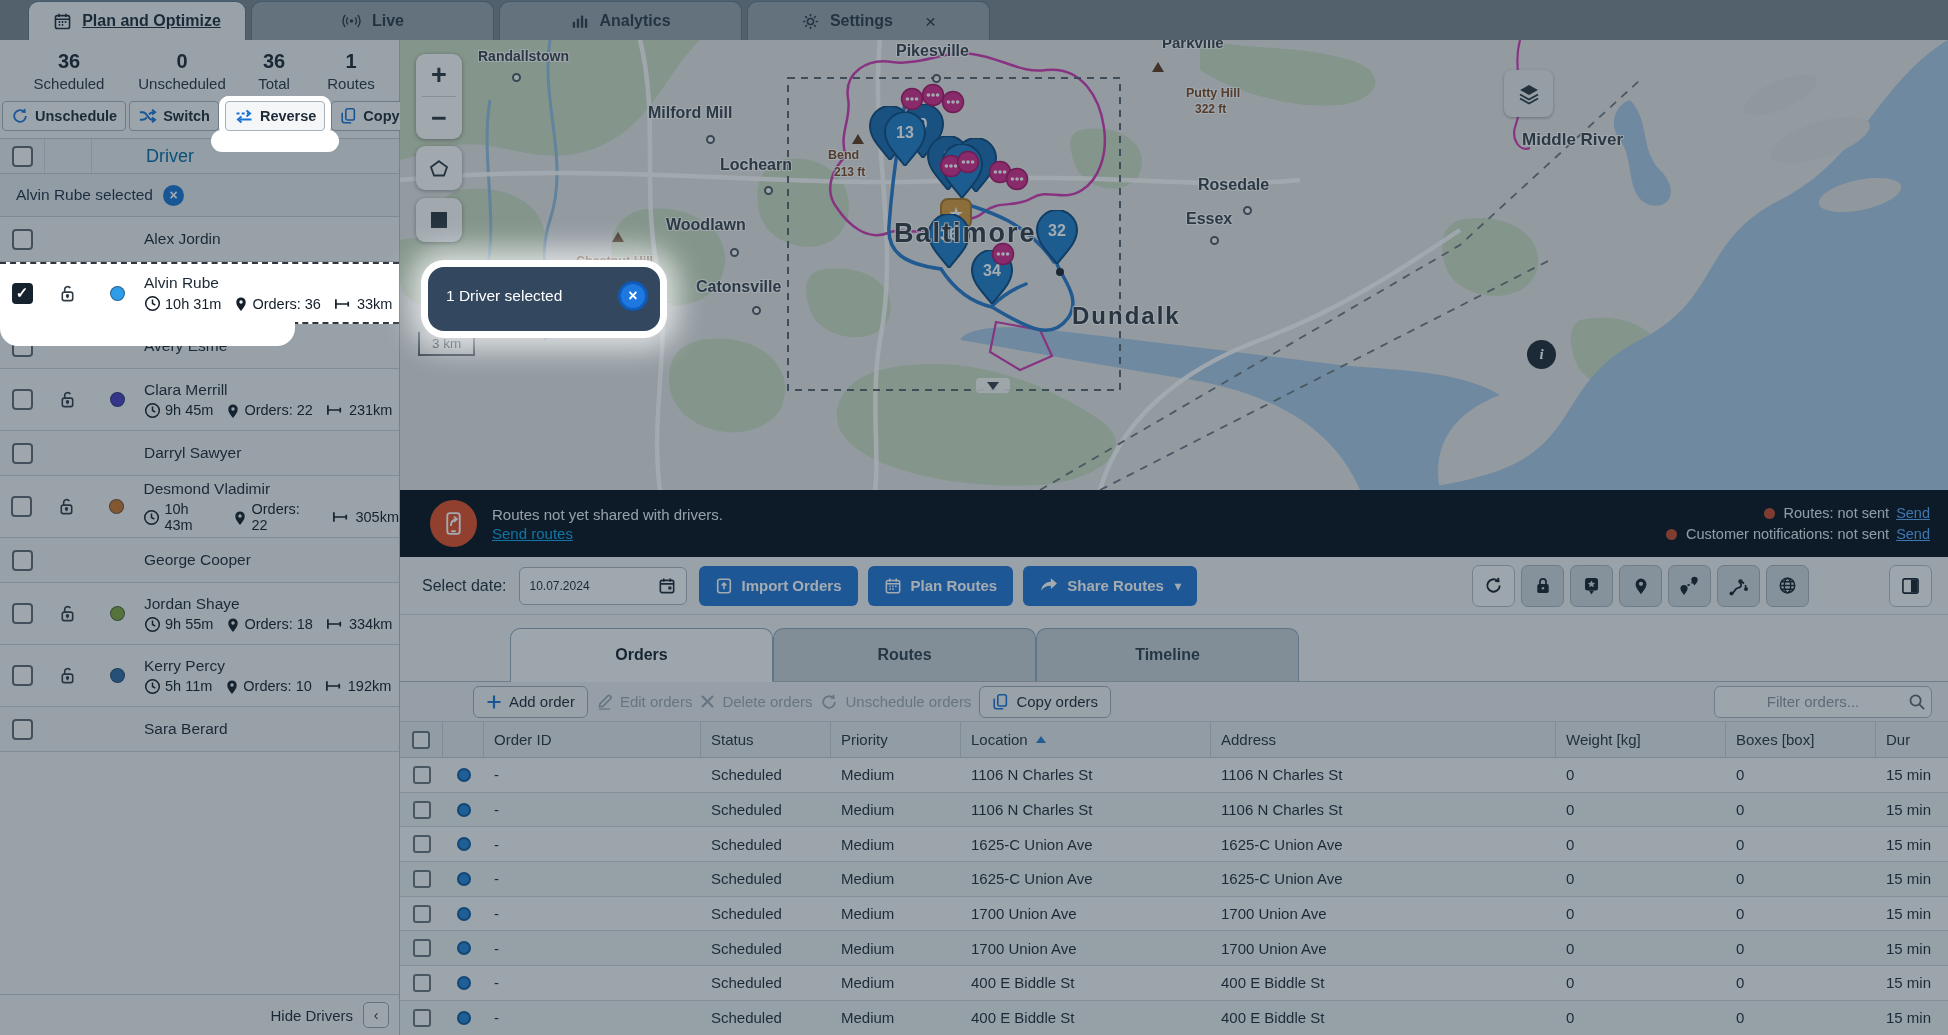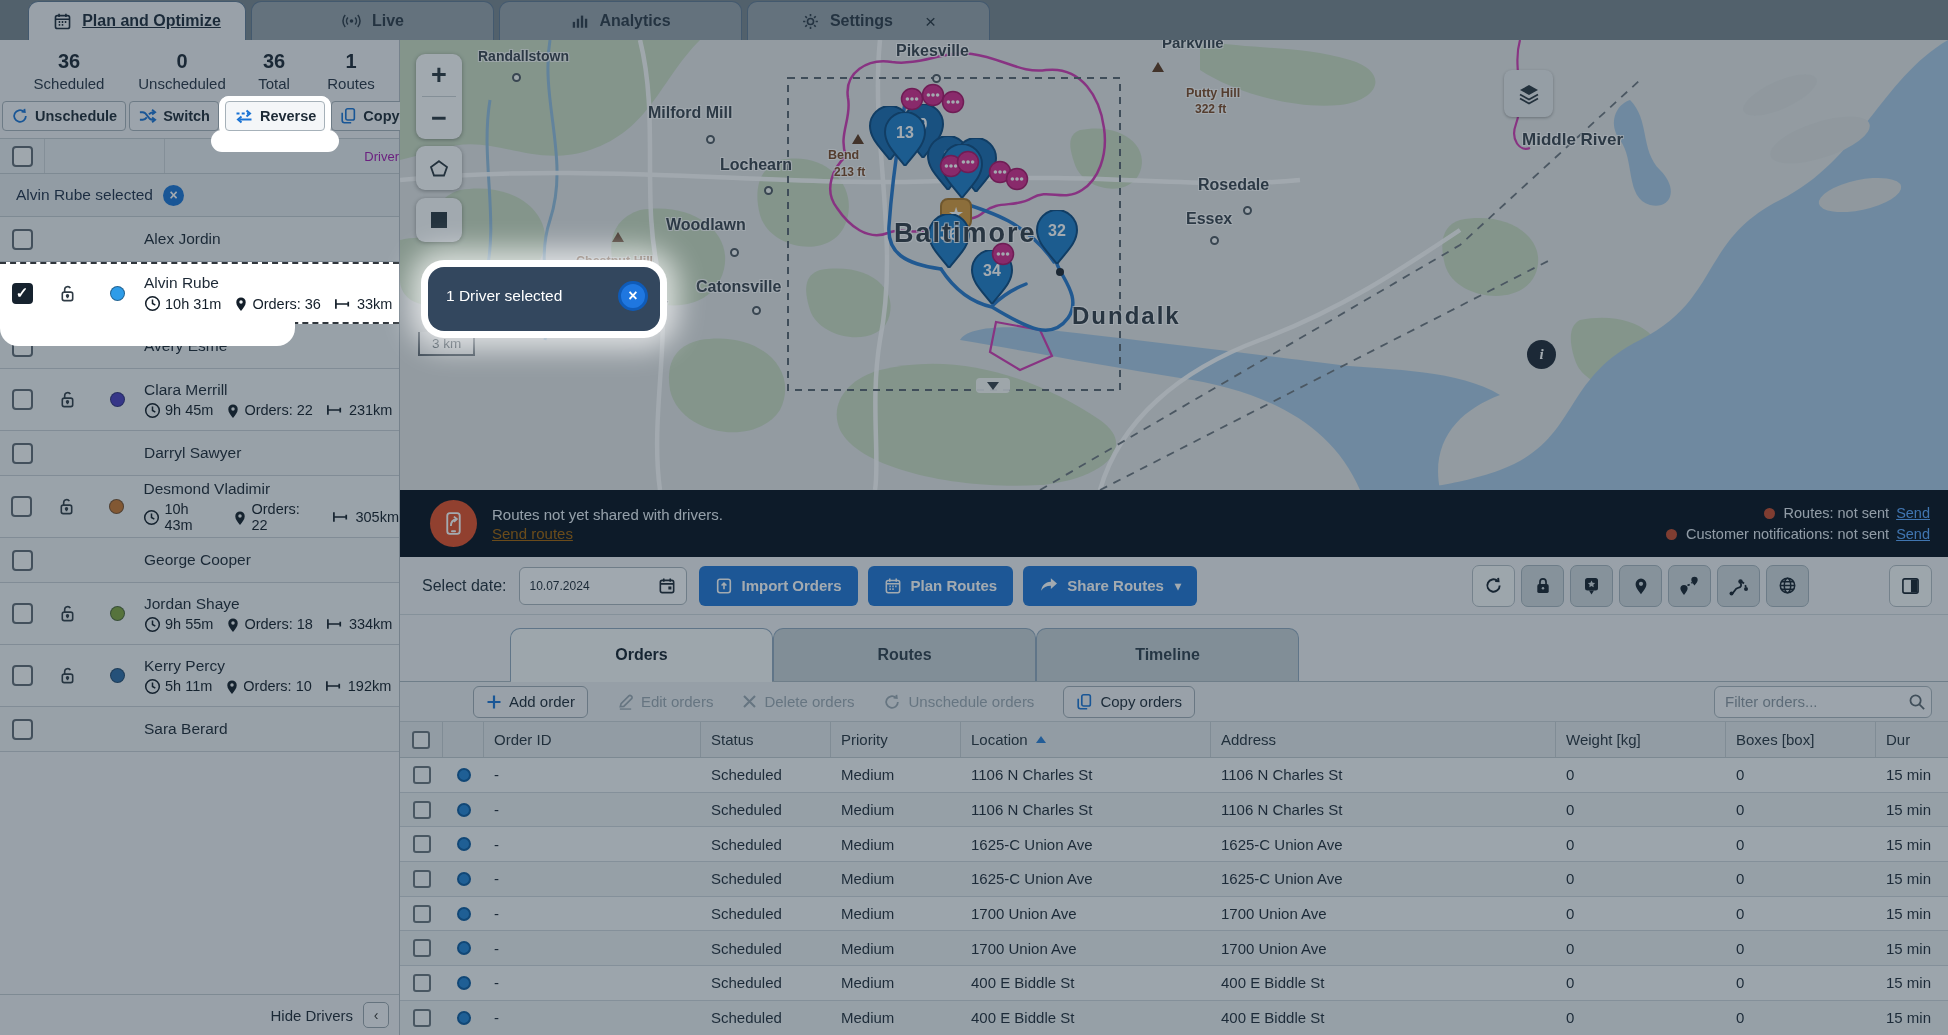--- a/index.html
+++ b/index.html
@@ -26,21 +26,21 @@
   .actions{display:flex;gap:3px;padding:5px 2px 7px 2px;align-items:center;}
   .act-btn{height:30px;display:flex;align-items:center;gap:6px;padding:0 8px;background:#f4f6f8;
            border:1px solid #a6b1b9;border-radius:4px;font-size:14.5px;font-weight:700;color:#1d2a36;
            font-family:inherit;cursor:pointer;}
   .act-btn .aicon{color:#1a73d4;display:flex;align-items:center;}
   .spot-btn-wrap{position:relative;z-index:1001;background:#fff;border-radius:10px;padding:5px 6px;margin:-5px -3px;}
   .spot-btn-wrap::after{content:"";position:absolute;left:-8px;right:-8px;top:calc(100% - 6px);height:22px;
            background:#fff;border-radius:14px;z-index:-1;}
   .spot-btn-wrap::before{content:"";position:absolute;inset:0;background:#fff;border-radius:10px;z-index:-1;}
   .drv-header{height:34px;display:flex;align-items:center;background:#e7ebee;border-top:1px solid #c2cacf;
-              border-bottom:1px solid #c2cacf;font-size:13px;color:#a21caf;justify-content:space-between;}
+              border-bottom:1px solid #c2cacf;font-size:18px;color:#0369a1;}
   .cb-cell{width:44px;display:flex;justify-content:center;align-items:center;align-self:stretch;}
   .lock-cell{width:46px;display:flex;justify-content:center;align-items:center;color:#303c46;align-self:stretch;}
   .drv-header .cb-cell,.drv-header .lock-cell{border-right:1px solid #ccd3d8;}
   .dot-cell{width:54px;display:flex;justify-content:center;align-items:center;}
   .chip-row{height:42px;display:flex;align-items:center;padding-left:16px;background:#e3e8eb;
             border-bottom:1px solid #c2cacf;font-size:15.5px;color:#1f3048;gap:10px;}
   .chip-x{width:21px;height:21px;border-radius:50%;background:#1a73d4;color:#fff;display:flex;
           align-items:center;justify-content:center;font-size:14px;font-weight:700;cursor:pointer;}
   .drv-row{display:flex;align-items:center;border-bottom:1px solid #c6ced4;background:#edf0f2;box-sizing:border-box;}
   .drv-row.simple{height:45px;}
@@ -90,21 +90,21 @@
      color:#fff;display:flex;align-items:center;justify-content:center;font-size:15px;font-weight:700;
      font-family:"Liberation Serif",serif;font-style:italic;cursor:pointer;}
   .map-collapse{position:absolute;left:576px;top:338px;width:34px;height:15px;background:rgba(252,252,252,.9);
      border-radius:4px;display:flex;align-items:center;justify-content:center;cursor:pointer;}
   .map-collapse i{width:0;height:0;border-left:6px solid transparent;border-right:6px solid transparent;
      border-top:8px solid #38424c;}
   
   .notif{height:67px;background:#06121f;display:flex;align-items:center;padding:0 14px 0 30px;gap:15px;flex:none;}
   .notif-circle{width:47px;height:47px;border-radius:50%;background:#e14f28;display:flex;align-items:center;justify-content:center;flex:none;}
   .notif-msg{color:#e6edf3;font-size:15px;line-height:1.45;}
-  .notif-link{color:#a16207;text-decoration:underline;font-size:15px;cursor:pointer;}
+  .notif-link{color:#0ea5e9;text-decoration:underline;font-size:15px;cursor:pointer;}
   .notif-right{margin-left:auto;display:flex;flex-direction:column;align-items:flex-end;gap:5px;
      font-size:14.5px;color:#dfe7ee;padding-right:4px;}
   .status-row{display:flex;align-items:center;}
   .status-dot{width:11px;height:11px;border-radius:50%;background:#c34a2c;margin-right:9px;}
   .status-link{color:#5aa7ff;text-decoration:underline;margin-left:7px;cursor:pointer;}
   
   .toolbar{height:58px;background:#eef1f3;display:flex;align-items:center;padding:0 16px 0 22px;gap:12px;
      border-bottom:1px solid #cdd5da;flex:none;box-sizing:border-box;}
   .date-label{font-size:16px;color:#22303c;}
   .date-input{width:168px;height:38px;background:#fbfcfd;border:1px solid #a9b4bc;border-radius:6px;
@@ -132,21 +132,21 @@
      border-bottom:1px solid #c8d0d6;flex:none;box-sizing:border-box;}
   .ord-act{display:flex;align-items:center;gap:7px;font-size:15px;background:none;border:none;font-family:inherit;padding:0;}
   .ord-act.btn{height:32px;padding:0 12px;border:1px solid #9fabb4;border-radius:6px;background:#eef1f3;
      color:#1c2936;cursor:pointer;}
   .ord-act.disabled{color:#9aa7b1;}
   .ord-act .oicon{display:flex;align-items:center;}
   .ord-act.btn .oicon{color:#1a73d4;}
   .ord-act.disabled .oicon{color:#9aa7b1;}
   .filter-wrap{margin-left:auto;position:relative;display:flex;align-items:center;}
   .filter-input{width:218px;height:32px;border:1px solid #a9b4bc;border-radius:6px;background:#f3f6f8;
-     padding:0 30px 0 10px;font-size:15px;color:#1c2835;font-family:inherit;box-sizing:border-box;}
+     padding:0 30px 0 10px;font-size:15px;color:#1c2835;font-family:inherit;box-sizing:border-box;text-align:center;}
   .filter-input::placeholder{color:#8b97a2;}
   .filter-mag{position:absolute;right:6px;color:#5a6670;display:flex;}
   
   .orders-table{flex:1;overflow:hidden;background:#f0f3f5;display:flex;flex-direction:column;}
   .thead{height:35px;display:flex;align-items:center;background:#e3e8eb;border-bottom:1px solid #bfc8ce;
      font-size:15px;color:#27343f;flex:none;}
   .tcell{padding:0 10px;box-sizing:border-box;height:100%;display:flex;align-items:center;overflow:hidden;white-space:nowrap;}
   .thead .tcell{border-right:1px solid rgba(160,172,180,.45);}
   .c0{width:43px;justify-content:center;padding:0;}
   .c1{width:41px;justify-content:center;padding:0;}
@@ -944,21 +944,21 @@
         </div>
     </div>
 
     <div class="orders-tabs" id="ordersTabs">
         <div class="otab active">Orders</div>
         <div class="otab">Routes</div>
         <div class="otab">Timeline</div>
       </div>
 
     <div class="orders-toolbar">
-      <div id="ordActions" style="display:flex;align-items:center;gap:29px;padding-left:48px;">
+      <div id="ordActions" style="display:flex;align-items:center;gap:8px;padding-left:48px;">
           <button class="ord-act btn">
             <span class="oicon">
               <svg width="16" height="16" viewBox="0 0 16 16" stroke="currentColor" stroke-width="2.2" fill="none">
                 <path d="M8 1.5v13M1.5 8h13"></path>
               </svg>
             </span>
             <span>Add order</span>
           </button>
           <button class="ord-act disabled">
             <span class="oicon">

